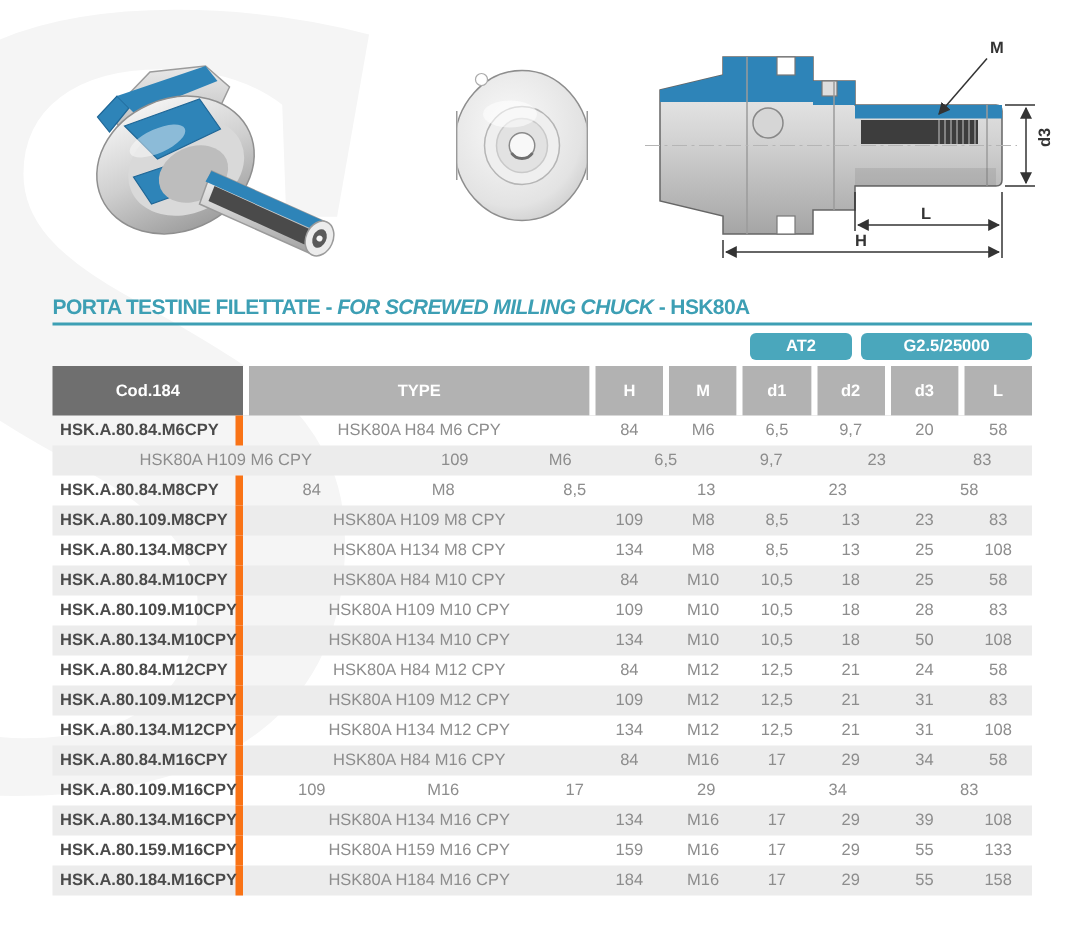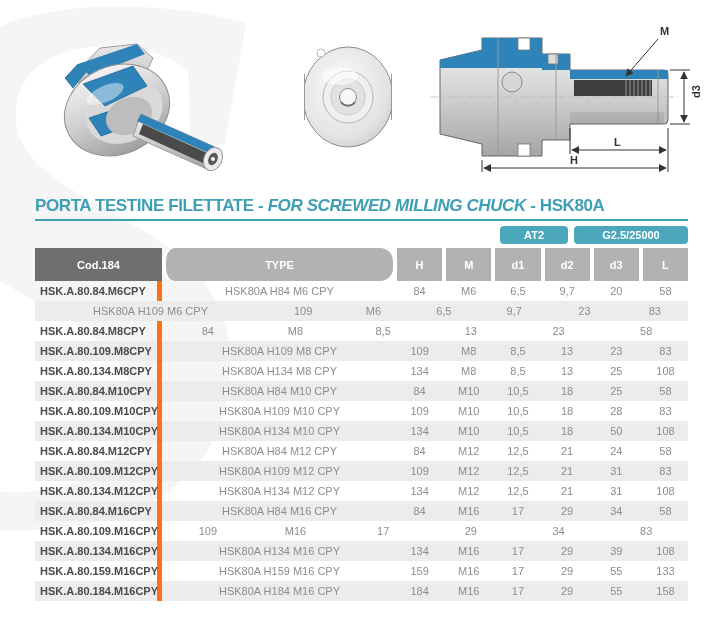--- a/index.html
+++ b/index.html
@@ -11,41 +11,41 @@
     font-family: "Liberation Serif", serif; font-style: italic; font-weight: bold;
     font-size: 780px; line-height: 1; color: #f5f5f5; user-select: none; }
 
   .layer { position: absolute; z-index: 1; }
   .img-3d    { left: 45px;  top: 14px; }
   .img-front { left: 288px; top: 40px; }
   .img-draw  { left: 420px; top: 8px;  }
 
   .content { position: absolute; z-index: 1; left: 35px; top: 196px; width: 653px; }
 
-  .title { font-size: 17px; font-weight: bold; color: #3d9fb4; white-space: nowrap;
+  .title { font-size: 14px; font-weight: bold; color: #3d9fb4; white-space: nowrap;
            letter-spacing: -0.4px; }
   .title .it { font-style: italic; }
   .rule { height: 2px; background: #3d9fb4; margin-top: 3px; }
 
   .badges { margin-top: 5px; display: flex; justify-content: flex-end; gap: 6px; height: 18px; }
   .badge { background: #4aa7bc; color: #fff; font-size: 11px; font-weight: bold;
            border-radius: 4px; display: flex; align-items: center; justify-content: center;
            padding: 0 24px; }
   .badge--at   { min-width: 38px; }
   .badge--wide { min-width: 114px; }
 
   .spec-table { margin-top: 4px; width: 653px; }
   .thead { display: flex; height: 33px; }
   .th { display: flex; align-items: center; justify-content: center;
         color: #fff; font-size: 11px; font-weight: bold; background: #b2b2b2; }
   .th--cod { background: #6f6f6f; }
   .th + .th { border-left: 4px solid #fff; }
 
   .col-cod  { width: 127px; }
-  .col-type { width: 231px; border-radius: 13px; }
+  .col-type { width: 231px; }
   .col-num  { flex: 1; }
 
   .trow { display: flex; height: 20px; }
   .trow--alt { background: #ececec; }
   .cell { display: flex; align-items: center; justify-content: center;
           font-size: 11px; color: #8d8d8d; }
   .cell + .cell { border-left: 4px solid transparent; }
   .cell--cod { justify-content: flex-start; padding-left: 5px;
                color: #4a4a4a; font-weight: bold; border-right: 5px solid #f97316; }
 

